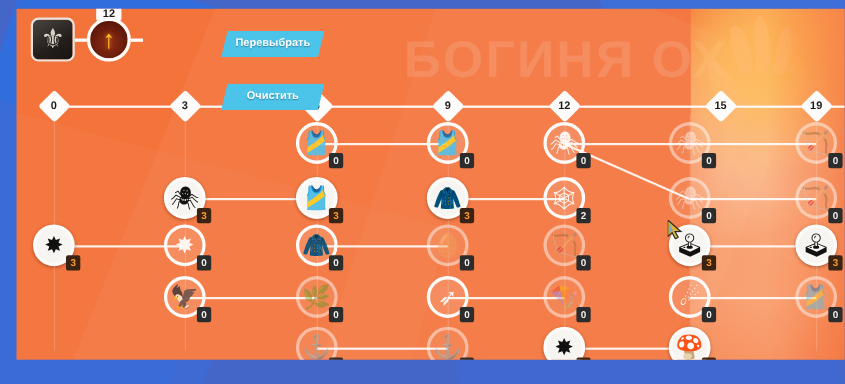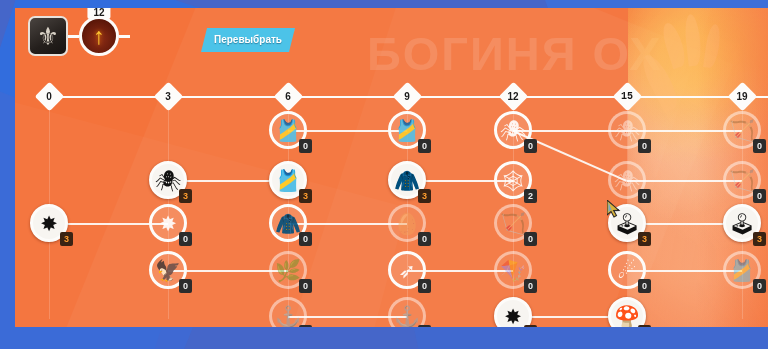--- a/index.html
+++ b/index.html
@@ -195,20 +195,21 @@
       </div>
     </div>
 
     <div class="connector-h"></div>
 
   </div>
 
   <div id="info">
     <div class="btn-row">
       <button class="btn">Перевыбрать</button>
+      <button class="btn">Очистить</button>
     </div>
   </div>
 
   <div id="ruler">
     <div class="line"></div>
   <div class="tier" style="left: 34px;">
         <div class="dia"></div>
         <div class="num">0</div>
       </div>
       <div class="tier" style="left: 153px;">
@@ -220,21 +221,21 @@
         <div class="num">6</div>
       </div>
       <div class="tier" style="left: 392px;">
         <div class="dia"></div>
         <div class="num">9</div>
       </div>
       <div class="tier" style="left: 498px;">
         <div class="dia"></div>
         <div class="num">12</div>
       </div>
-      <div class="tier" style="left: 612px; font-family: Liberation Mono, monospace;">
+      <div class="tier" style="left: 640px;">
         <div class="dia"></div>
         <div class="num">15</div>
       </div>
       <div class="tier" style="left: 727px;">
         <div class="dia"></div>
         <div class="num">19</div>
       </div>
     </div>
 
   <div id="colguides">

